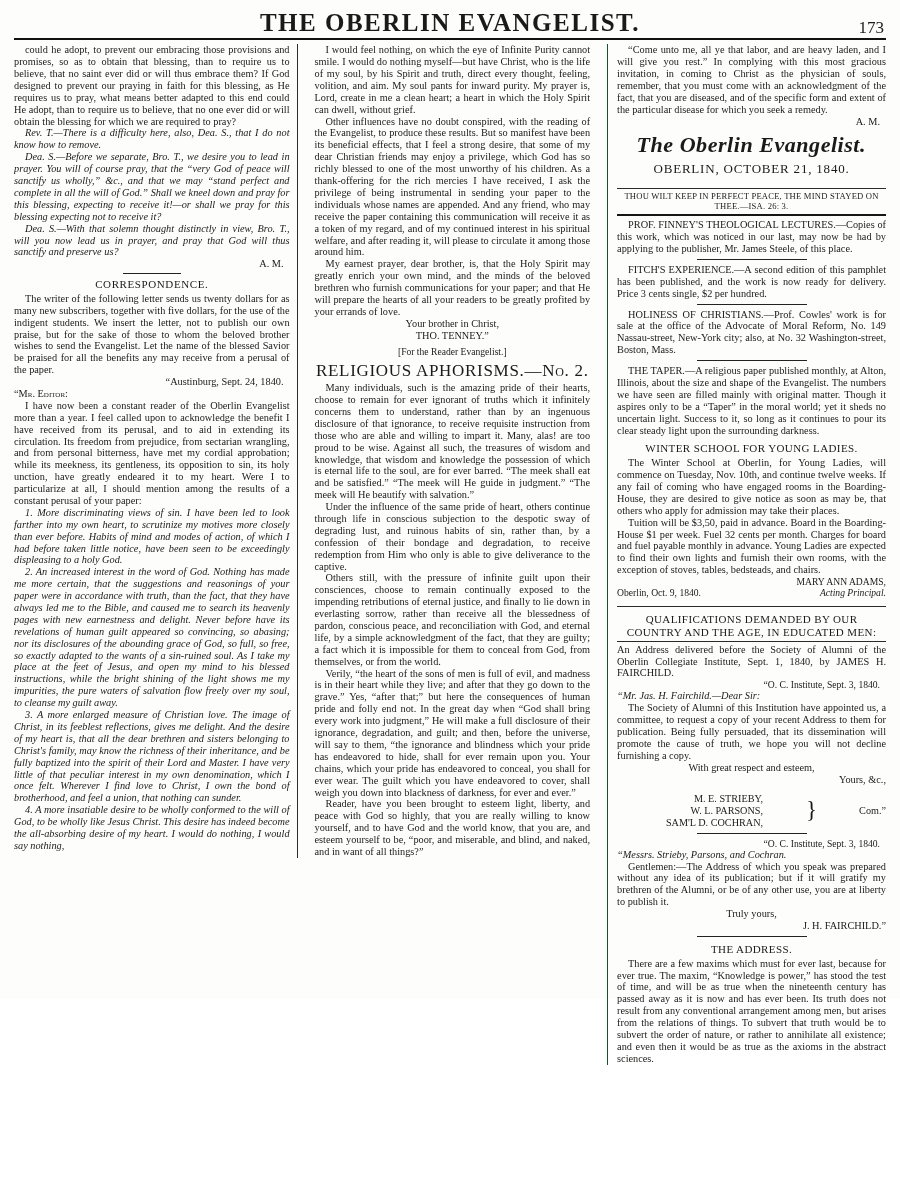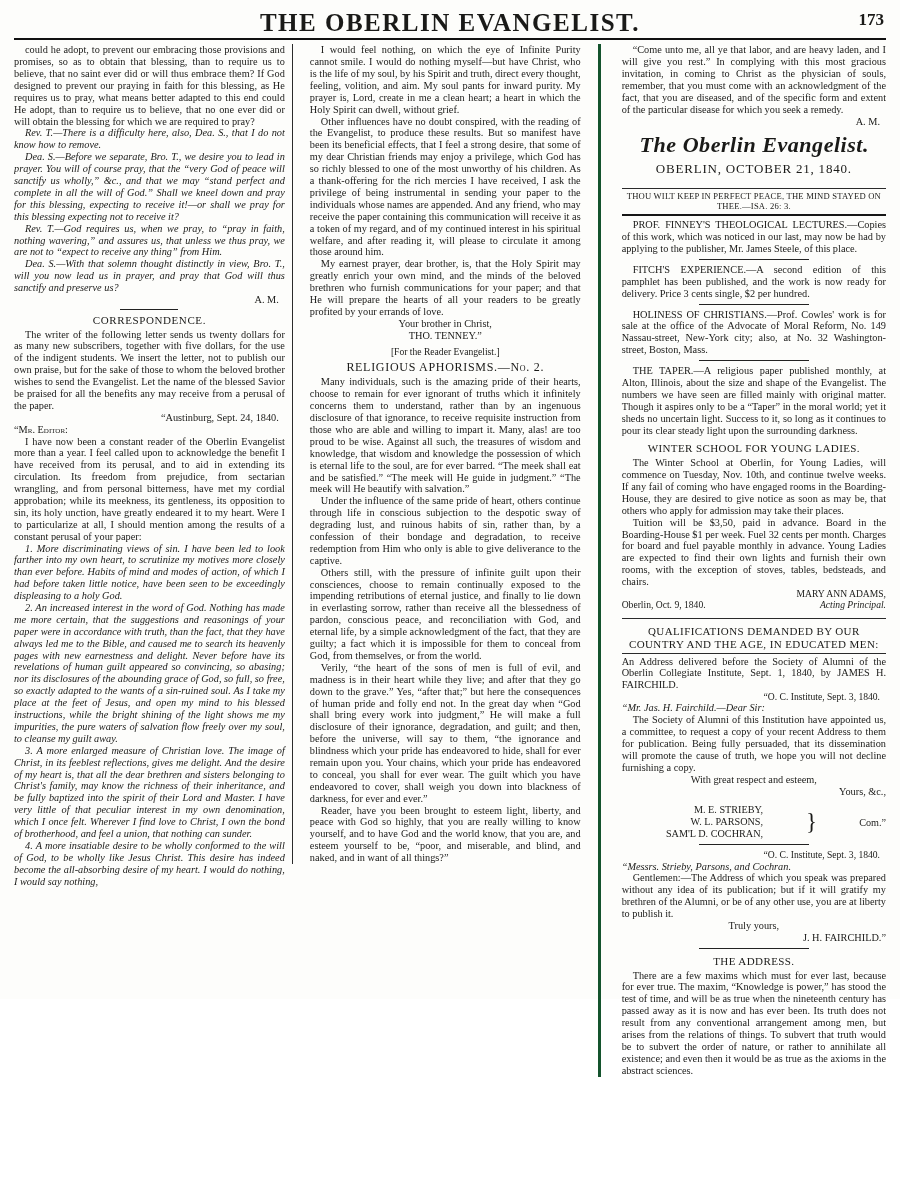--- a/index.html
+++ b/index.html
@@ -34,40 +34,40 @@
     font-family: "Liberation Serif", serif;
     font-weight: bold;
     font-size: 25px;
     letter-spacing: 1.5px;
     line-height: 1.05;
     text-transform: uppercase;
   }
   .page-number {
     position: absolute;
     right: 2px;
-    bottom: 8px;
-    font-weight: bold;
+    bottom: 0;
+    font-weight: normal;
     font-size: 17px;
   }
   
   .columns {
     display: flex;
     height: 1128px;
     align-items: flex-start;
   }
   .col {
     font-size: 10.3px;
     line-height: 1.155;
     text-align: justify;
     hyphens: auto;
     overflow: hidden;
   }
   .col1 { width: 293px; padding-right: 7px; }
   .col2 { width: 293px; padding: 0 17px; border-left: 1px solid #2b2b2b; }
-  .col3 { width: 286px; padding-left: 21px; border-left: 3px solid #14532d; }
+  .col3 { width: 286px; padding-left: 9px; border-left: 1px solid #14532d; }
   p {
     margin: 0;
     text-indent: 11px;
   }
   p.noind { text-indent: 0; }
   .sig {
     text-align: right;
     text-indent: 0;
     margin-right: 6px;
   }
@@ -89,21 +89,21 @@
   .heading {
     text-align: center;
     font-variant: small-caps;
     letter-spacing: 0.6px;
     font-size: 11px;
     margin: 4px 0 2px 0;
     text-indent: 0;
   }
   .heading-lg {
     text-align: center;
-    font-size: 12px;
+    font-size: 17px;
     letter-spacing: 0.7px;
     margin: 4px 0 2px 0;
     text-indent: 0;
     font-variant: small-caps;
   }
   .bracket-note {
     text-align: center;
     text-indent: 0;
     font-size: 9.6px;
     margin-top: 4px;
@@ -184,21 +184,20 @@
     <div class="masthead-title">THE OBERLIN EVANGELIST.</div>
     <div class="page-number">173</div>
   </div>
 
   <div class="columns">
 
     <div class="col col1">
       <p>could he adopt, to prevent our embracing those provisions and promises, so as to obtain that blessing, than to require us to believe, that no saint ever did or will thus embrace them? If God designed to prevent our praying in faith for this blessing, as He requires us to pray, what means better adapted to this end could He adopt, than to require us to believe, that no one ever did or will obtain the blessing for which we are required to pray?</p>
       <p class="speaker">Rev. T.—There is a difficulty here, also, Dea. S., that I do not know how to remove.</p>
       <p class="speaker">Dea. S.—Before we separate, Bro. T., we desire you to lead in prayer. You will of course pray, that the “very God of peace will sanctify us wholly,” &amp;c., and that we may “stand perfect and complete in all the will of God.” Shall we kneel down and pray for this blessing, expecting to receive it!—or shall we pray for this blessing expecting not to receive it?</p>
-      <p class="speaker">Rev. T.—God requires us, when we pray, to “pray in faith, nothing wavering,” and assures us, that unless we thus pray, we are not to “expect to receive any thing” from Him.</p>
       <p class="speaker">Dea. S.—With that solemn thought distinctly in view, Bro. T., will you now lead us in prayer, and pray that God will thus sanctify and preserve us?</p>
       <p class="sig">A. M.</p>
 
       <div class="rule-short"></div>
       <div class="heading">CORRESPONDENCE.</div>
 
       <p>The writer of the following letter sends us twenty dollars for as many new subscribers, together with five dollars, for the use of the indigent students. We insert the letter, not to publish our own praise, but for the sake of those to whom the beloved brother wishes to send the Evangelist. Let the name of the blessed Savior be praised for all the benefits any may receive from a perusal of the paper.</p>
       <p class="sig">“Austinburg, Sept. 24, 1840.</p>
       <p class="noind smallcapsname">“Mr. Editor:</p>
       <p>I have now been a constant reader of the Oberlin Evangelist more than a year. I feel called upon to acknowledge the benefit I have received from its perusal, and to aid in extending its circulation. Its freedom from prejudice, from sectarian wrangling, and from personal bitterness, have met my cordial approbation; while its meekness, its gentleness, its opposition to sin, its holy unction, have greatly endeared it to my heart. Were I to particularize at all, I should mention among the results of a constant perusal of your paper:</p>

